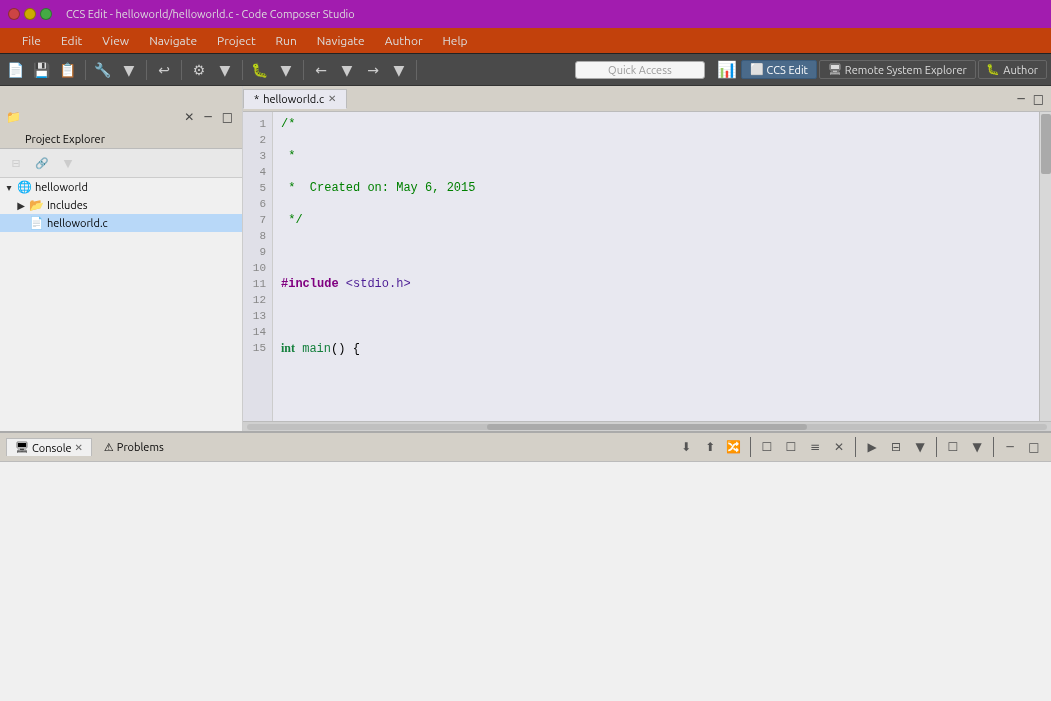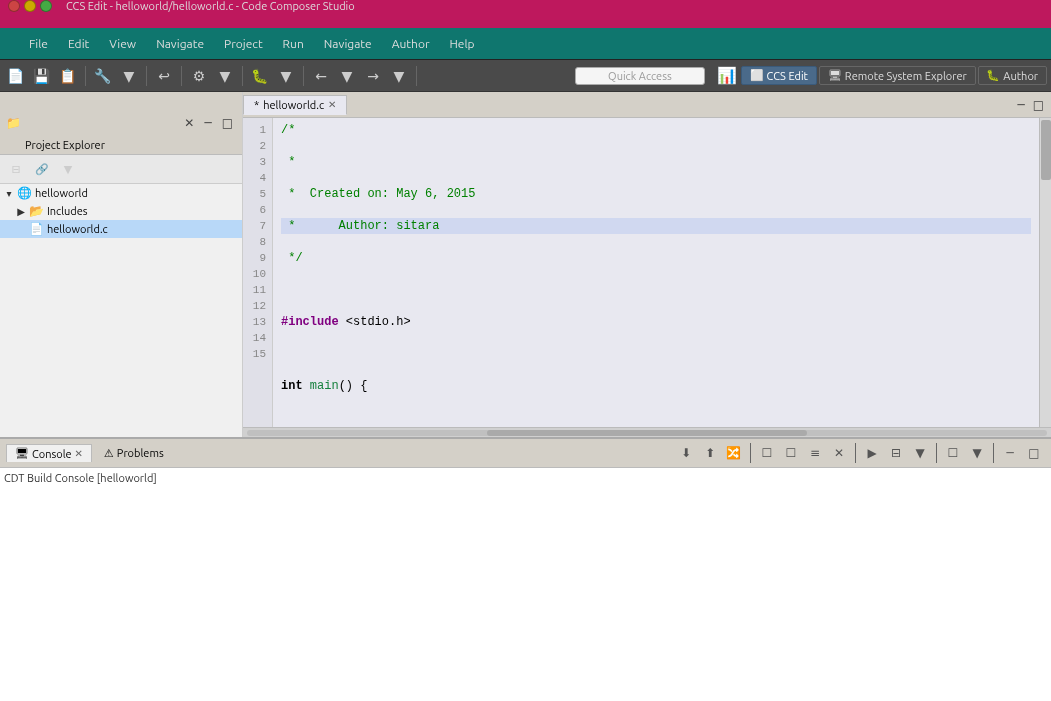--- a/index.html
+++ b/index.html
@@ -1,39 +1,40 @@
 <!DOCTYPE html>
 <html><head>
   <meta charset="utf-8">
   <style>
     * { margin: 0; padding: 0; box-sizing: border-box; }
     body { font-family: 'Ubuntu', 'DejaVu Sans', sans-serif; font-size: 12px; background: #3c3c3c; color: #ddd; width: 1051px; height: 701px; overflow: hidden; }
 
     
     .title-bar {
-      background: #be185d;
+      background: #a21caf;
       height: 28px;
       display: flex;
+      align-items: center;
       padding: 0 8px;
       gap: 6px;
     }
     .title-bar-buttons { display: flex; gap: 4px; }
     .tb-btn { width: 12px; height: 12px; border-radius: 50%; border: 1px solid rgba(0,0,0,0.3); cursor: pointer; }
     .tb-close { background: #cc4444; }
     .tb-min { background: #ccaa00; }
     .tb-max { background: #44aa44; }
     .title-bar-text { color: #ddd; font-size: 11px; margin-left: 8px; }
 
     
     .menu-bar {
-      background: #0f766e;
-      height: 32px;
-      display: flex;
-      align-items: center;
-      padding: 0 19px;
+      background: #c2410c;
+      height: 26px;
+      display: flex;
+      align-items: center;
+      padding: 0 12px;
       border-bottom: 1px solid #222;
     }
     .menu-item {
       color: #ddd;
       font-size: 12px;
       padding: 2px 10px;
       cursor: pointer;
       border-radius: 2px;
     }
 
@@ -206,22 +207,22 @@
       line-height: 16px;
       padding: 4px 8px;
       overflow: auto;
       white-space: pre;
       color: #000;
     }
     .code-line { display: block; min-height: 16px; }
     .code-line.highlighted { background: #d0d8f0; }
     .code-comment { color: #008000; }
     .code-preprocessor { color: #800080; font-weight: bold; }
-    .code-keyword { color: #000000; font-weight: bold; }
-    .code-string { color: #000000; }
+    .code-keyword { color: #15803d; font-weight: bold; font-family: Liberation Serif, serif; }
+    .code-string { color: #4c1d95; }
     .code-normal { color: #15803d; }
     .editor-scrollbar-h {
       height: 10px;
       background: #d0d0d0;
       border-top: 1px solid #bbb;
     }
 
     
     .console-area {
       height: 270px;
@@ -416,21 +417,20 @@
 9
 10
 11
 12
 13
 14
 15</div>
         <div class="code-area"><span class="code-line code-comment">/*</span>
 <span class="code-line code-comment"> *</span>
 <span class="code-line code-comment"> *  Created on: May 6, 2015</span>
-<span class="code-line code-comment highlighted"> *      Author: sitara</span>
 <span class="code-line code-comment"> */</span>
 <span class="code-line"> </span>
 <span class="code-line"><span class="code-preprocessor">#include</span> <span class="code-string">&lt;stdio.h&gt;</span></span>
 <span class="code-line"> </span>
 <span class="code-line"><span class="code-keyword">int</span> <span class="code-normal">main</span>() {</span>
 
 
 
 
 </div>
@@ -474,18 +474,15 @@
         <div class="console-toolbar-btn">⊟</div>
         <div class="console-toolbar-btn">▼</div>
         <div class="toolbar-sep"></div>
         <div class="console-toolbar-btn">☐</div>
         <div class="console-toolbar-btn">▼</div>
         <div class="toolbar-sep"></div>
         <div class="console-toolbar-btn">─</div>
         <div class="console-toolbar-btn">□</div>
       </div>
     </div>
-    <div class="console-body">
-      <span class="console-label">CDT Build Console [helloworld]</span>
-    </div>
   </div>
 
 </div>
 
 </body></html>

